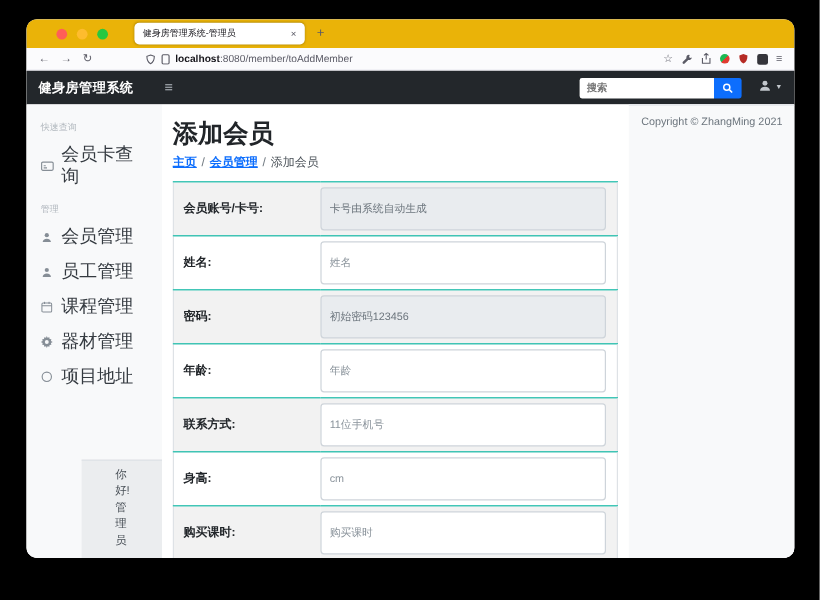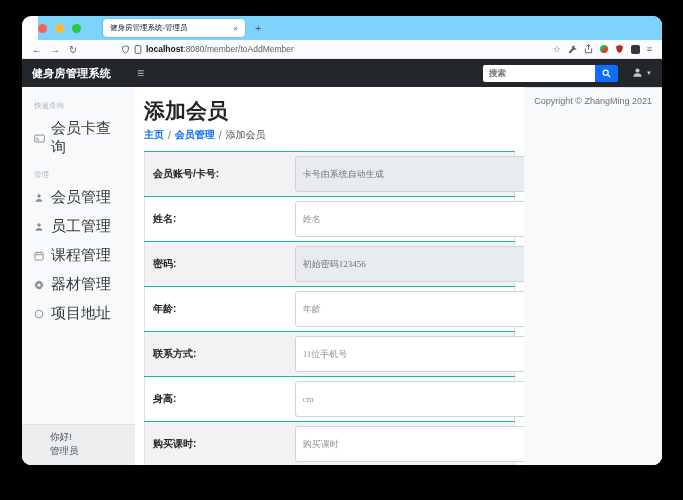--- a/index.html
+++ b/index.html
@@ -4,21 +4,21 @@
 <style>
   * { margin:0; padding:0; box-sizing:border-box; }
   html,body { width:683px; height:500px; }
   body { background:#000; font-family:"Liberation Sans","DejaVu Sans",sans-serif; position:relative; overflow:hidden; }
 
   .window { position:absolute; left:22px; top:16px; width:640px; height:449px;
     background:#fff; border-radius:9px; overflow:hidden; display:flex; flex-direction:column;
     box-shadow:0 14px 40px rgba(0,0,0,.65); }
 
   
-  .tabstrip { height:24px; background:#7dd3fc; display:flex; align-items:center; padding:0 0; flex:0 0 auto;margin-left:16px; }
+  .tabstrip { height:24px; background:#eab308; display:flex; align-items:center; padding:0 25px; flex:0 0 auto; }
   .lights { display:flex; gap:8px; margin-right:22px; }
   .light { width:9px; height:9px; border-radius:50%; }
   .light.red { background:#ff5f57; } .light.yellow { background:#febc2e; } .light.green { background:#28c840; }
   .tab { background:#fff; border-radius:4px; height:18px; width:142px; display:flex; align-items:center;
     justify-content:space-between; padding:0 7px; font-size:7.5px; color:#15141a; box-shadow:0 0 2px rgba(0,0,0,.25); }
   .tab .close { color:#5b5b66; font-size:8px; cursor:default; }
   .newtab { color:#5b5b66; font-size:11px; margin-left:10px; }
 
   .addrbar { height:19px; background:#fbfbfd; display:flex; align-items:center; padding:0 10px; flex:0 0 auto;
     border-bottom:1px solid #e4e4ea; font-size:9px; color:#5b5b66; }
@@ -46,38 +46,38 @@
   .usermenu .caret { font-size:6px; }
 
   
   .appbody { flex:1; display:flex; min-height:0; }
   .sidebar { width:113px; background:#f8f9fa; display:flex; flex-direction:column; flex:0 0 auto; }
   .sidenav { padding-top:6px; }
   .side-label { font-size:7.5px; color:#b0b7bd; padding:8px 12px 3px; }
   .side-item { display:flex; align-items:center; gap:6px; padding:5px 12px; font-size:15px; color:#343a40; cursor:pointer; }
   .side-item .side-icon { width:11px; display:flex; color:#868e96; }
   .side-footer { margin-top:auto; background:#ebedef; border-top:1px solid #dee2e6; padding:5px 28px 7px;
-    font-size:9.5px; color:#495057; line-height:1.45; }
+    font-size:9.5px; color:#495057; line-height:1.45;margin-left:46px; }
 
   .main { flex:1; background:#fff; display:flex; flex-direction:row; min-width:0; }
   .content { flex:1; padding:8px 9px 0; }
   h1.page-title { font-size:21px; font-weight:700; color:#212529; margin:2px 0 3px; }
   .breadcrumb { font-size:10px; margin-bottom:9px; display:flex; gap:4px; align-items:center; }
-  .breadcrumb a { color:#0d6efd; font-weight:700; cursor:pointer; }
+  .breadcrumb a { color:#0d6efd; text-decoration:underline; font-weight:700; cursor:pointer; }
   .breadcrumb .sep { color:#6c757d; }
   .breadcrumb .current { color:#495057; }
 
   table.form-table { width:100%; border-collapse:collapse; border:1px solid #dee2e6; font-size:10px; }
   table.form-table tr { border-top:1px solid #14b8a6; }
   table.form-table tr:nth-child(odd) { background:#f2f2f2; }
   table.form-table tr.btn-row { background:#fff; }
   table.form-table th { text-align:left; font-weight:700; color:#212529; padding:7px 8px; width:33%; vertical-align:middle; }
   table.form-table td { padding:4px 9px 4px 0; vertical-align:middle; }
   table.form-table input { width:100%; height:17px; border:1px solid #ced4da; border-radius:3px; font-size:9px;
-    padding:17px 7px; color:#495057; background:#fff; font-family:Liberation Serif, serif; outline:none;margin-left:28px; }
+    padding:17px 7px; color:#495057; background:#fff; font-family:Liberation Sans, sans-serif; outline:none; }
   table.form-table input::placeholder { color:#8a939b; }
   table.form-table input:disabled { background:#e9ecef; color:#6c757d; }
   .btn-cell { text-align:center; padding:7px 0 !important; }
   .btn-add { background:#404040; border:1px solid #28a745; color:#28a745; font-size:10px; padding:3px 11px;
     border-radius:3px; cursor:pointer; font-family:inherit; }
 
   .main-footer { border-top:1px solid #dee2e6; background:#f8f9fa; padding:8px 10px 12px; font-size:9px; color:#6c757d; }
 </style>
 </head>
 <body>

